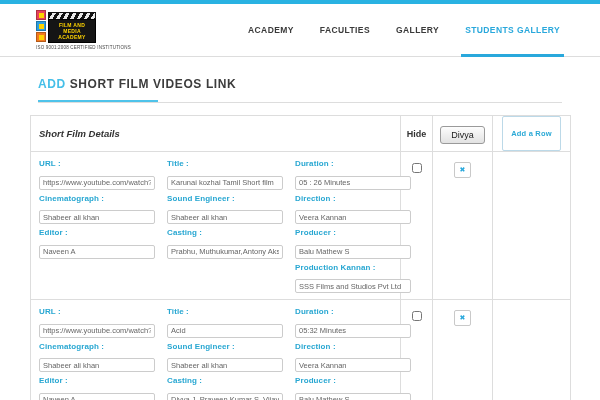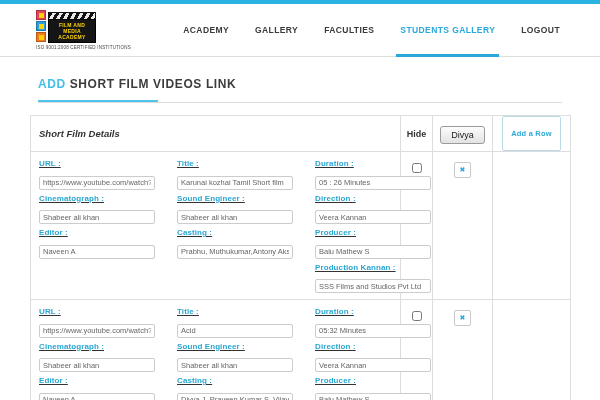--- a/index.html
+++ b/index.html
@@ -41,21 +41,21 @@
   th, td { border:1px solid #ddd; vertical-align:top; }
   thead th { height:31px; vertical-align:middle; }
   .details-header { text-align:left; padding-left:8px; font-size:9.5px; font-weight:bold; color:#333;font-style:italic; }
   .hide-header { font-size:9px; font-weight:bold; text-align:center; color:#333; }
   .th-center { text-align:center; }
   .submit-btn { font-size:9px; color:#222; background:linear-gradient(#fdfdfd,#e2e2e2);
     border:1px solid #9a9a9a; border-radius:3px; padding:3px 10px; cursor:pointer; }
   .addrow-btn { font-size:7.5px; font-weight:bold; color:#2ba9d6; background:#fff;
     border:1px solid #bcd9e8; border-radius:2px; padding:12px 8px; cursor:pointer; letter-spacing:.2px; }
   .details-cell { padding:3px 8px 6px; }
-  .fields { display:flex; gap:22px;text-decoration:underline; }
+  .fields { display:flex; gap:12px; }
   .fcol { width:118px; display:flex; flex-direction:column; }
   .pair label { display:block; font-size:8px; font-weight:bold; color:#28a7d2;
     margin:4px 0 3px; letter-spacing:.1px; }
   .pair input { width:116px; height:14px; border:1px solid #ccc; border-radius:2px;
     font-family:"Liberation Sans", sans-serif; font-size:7.5px; color:#666; padding:0 3px; background:#fff; }
   .hide-cell { text-align:center; padding-top:7px; }
   .hide-cell input { width:10px; height:10px; }
   .action-cell { text-align:center; padding-top:6px; }
   .del-btn { width:17px; height:16px; background:#fff; border:1px solid #c9c9c9; border-radius:2px;
     color:#29a8dc; font-size:7px; line-height:1; cursor:pointer; padding:0; }
@@ -80,24 +80,23 @@
           <span>FILM AND</span>
           <span>MEDIA</span>
           <span>ACADEMY</span>
         </div>
       </div>
     </div>
     <div class="logo-caption">ISO 9001:2008 CERTIFIED INSTITUTIONS</div>
   </div>
   <nav>
     <div class="nav-item">ACADEMY</div>
+    <div class="nav-item">FACULTIES</div>
     <div class="nav-item">GALLERY</div>
-    <div class="nav-item">FACULTIES</div>
     <div class="nav-item active">STUDENTS GALLERY</div>
-    <div class="nav-item">LOGOUT</div>
   </nav>
 </header>
 
 <main>
   <h1 class="page-title"><span class="accent">ADD</span> <span>SHORT FILM VIDEOS LINK</span></h1>
   <div class="rule">
     <div class="rule-accent"></div>
   </div>
 
   <table>

